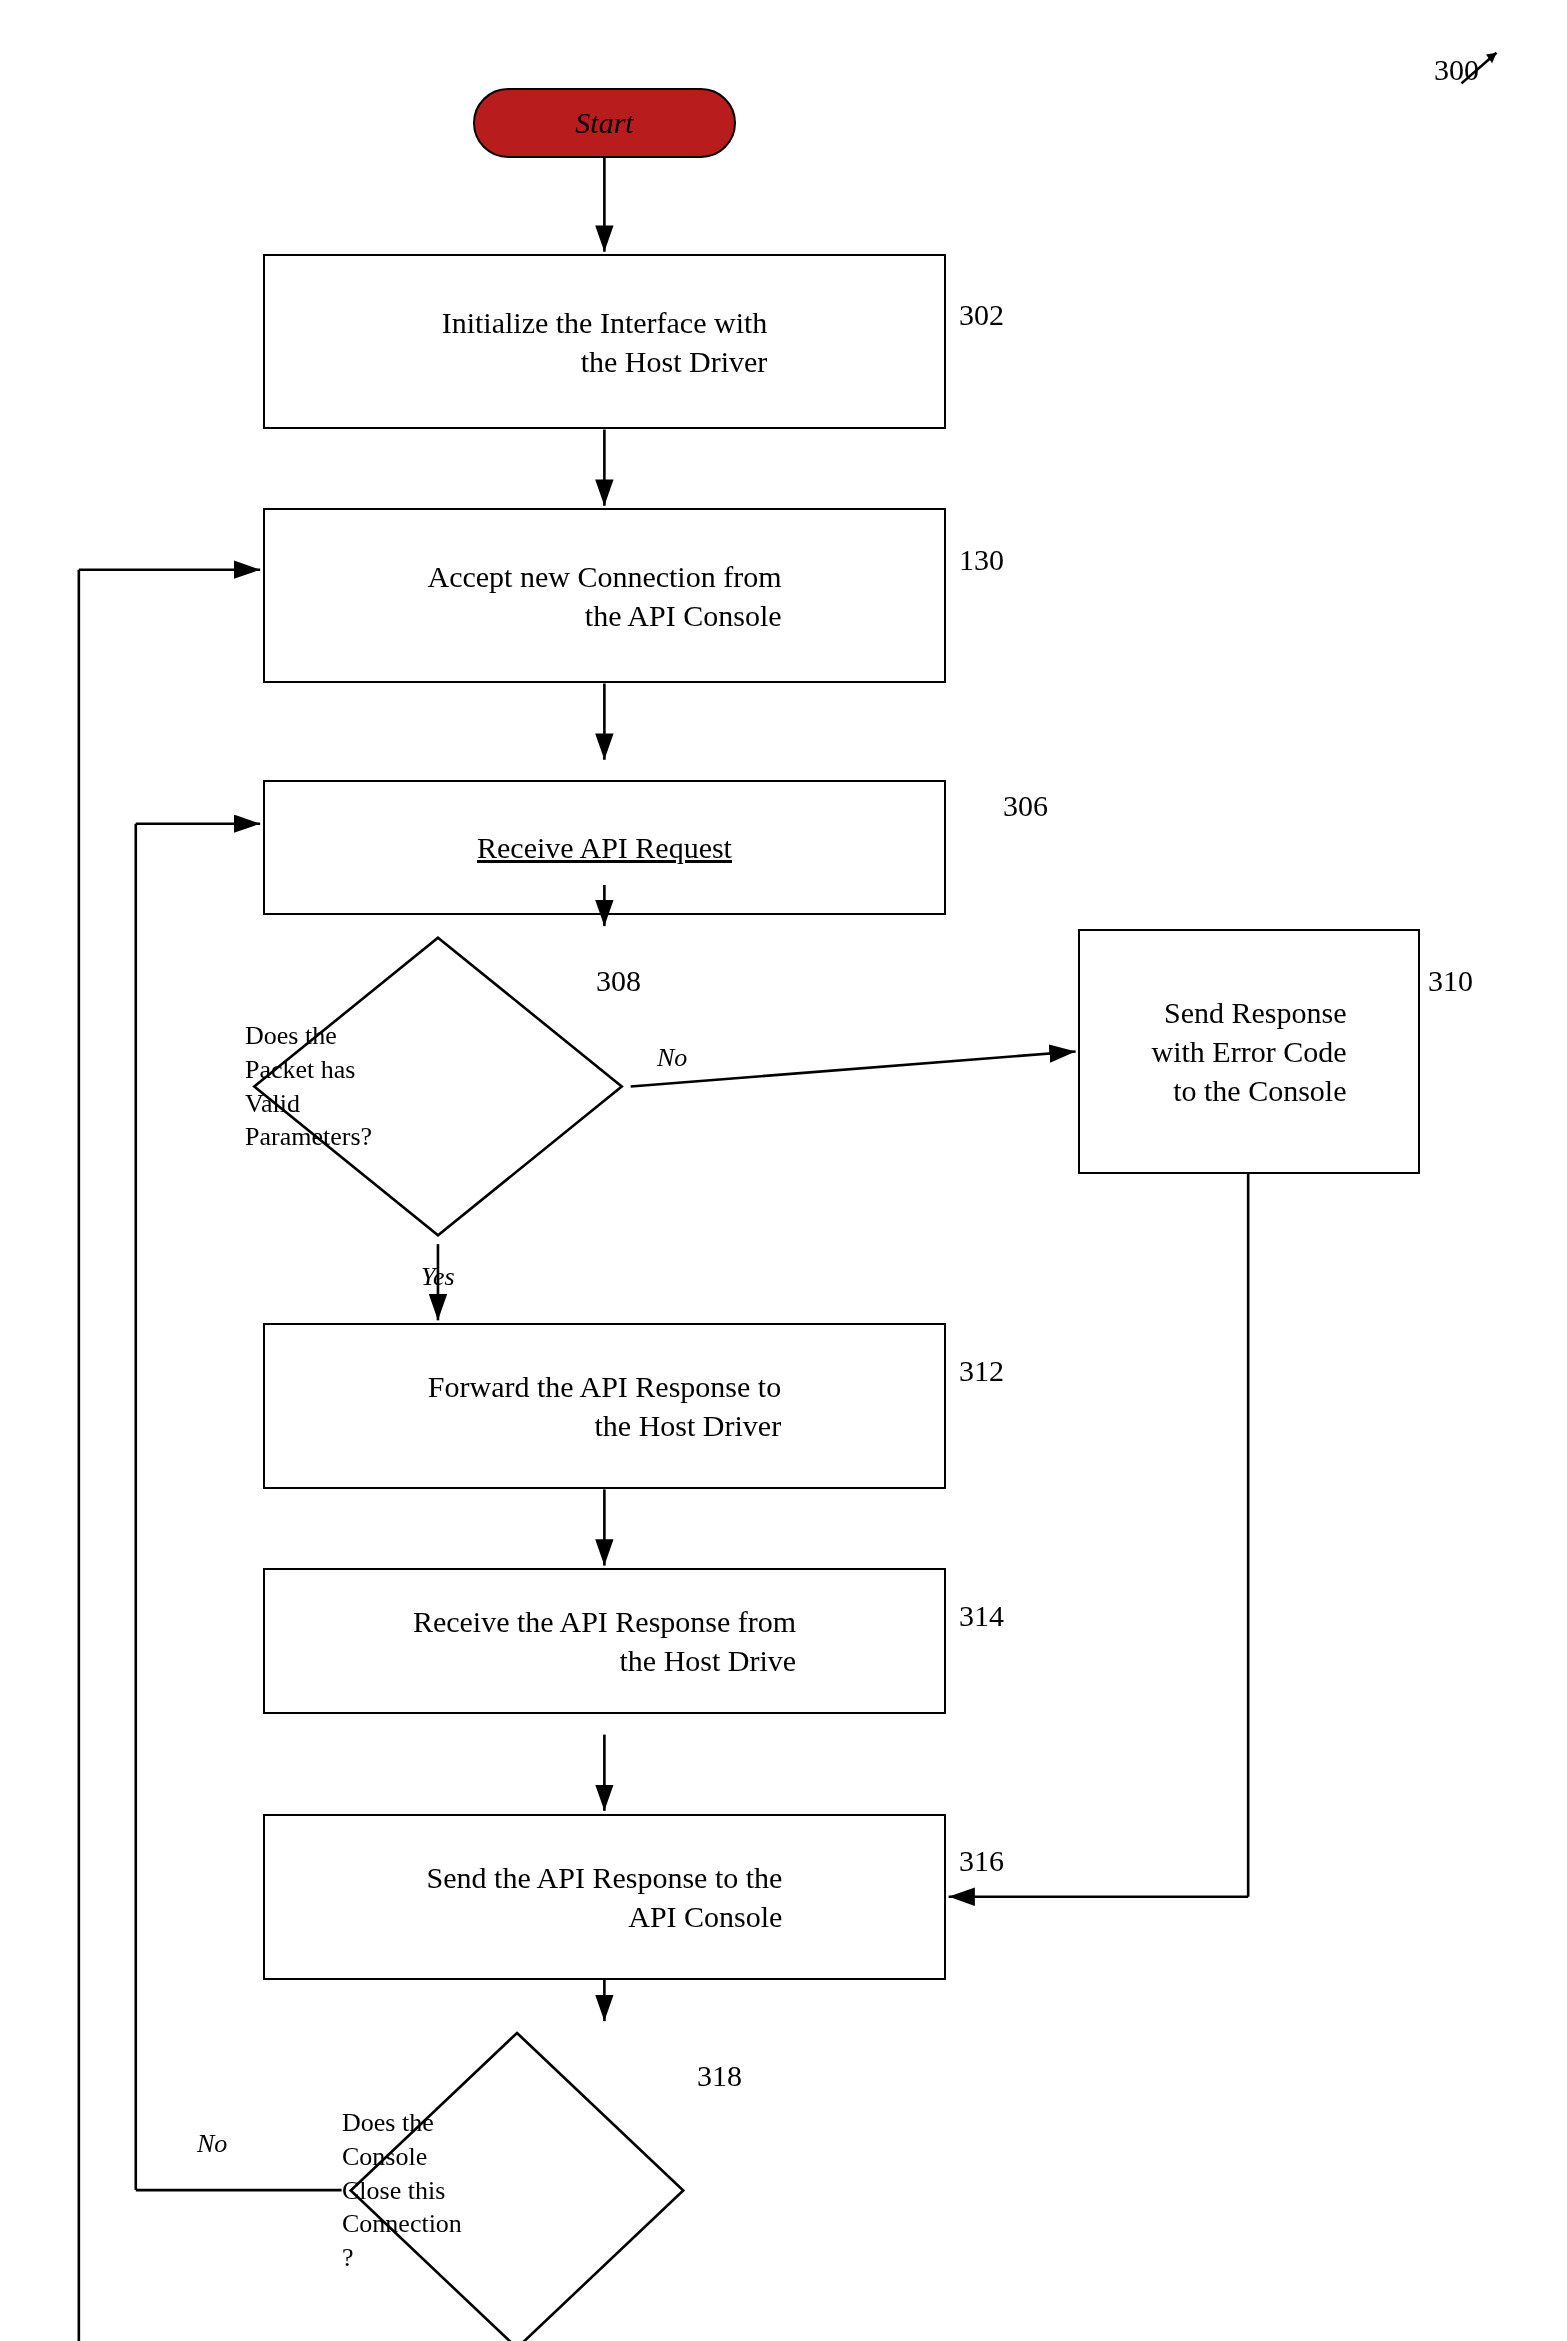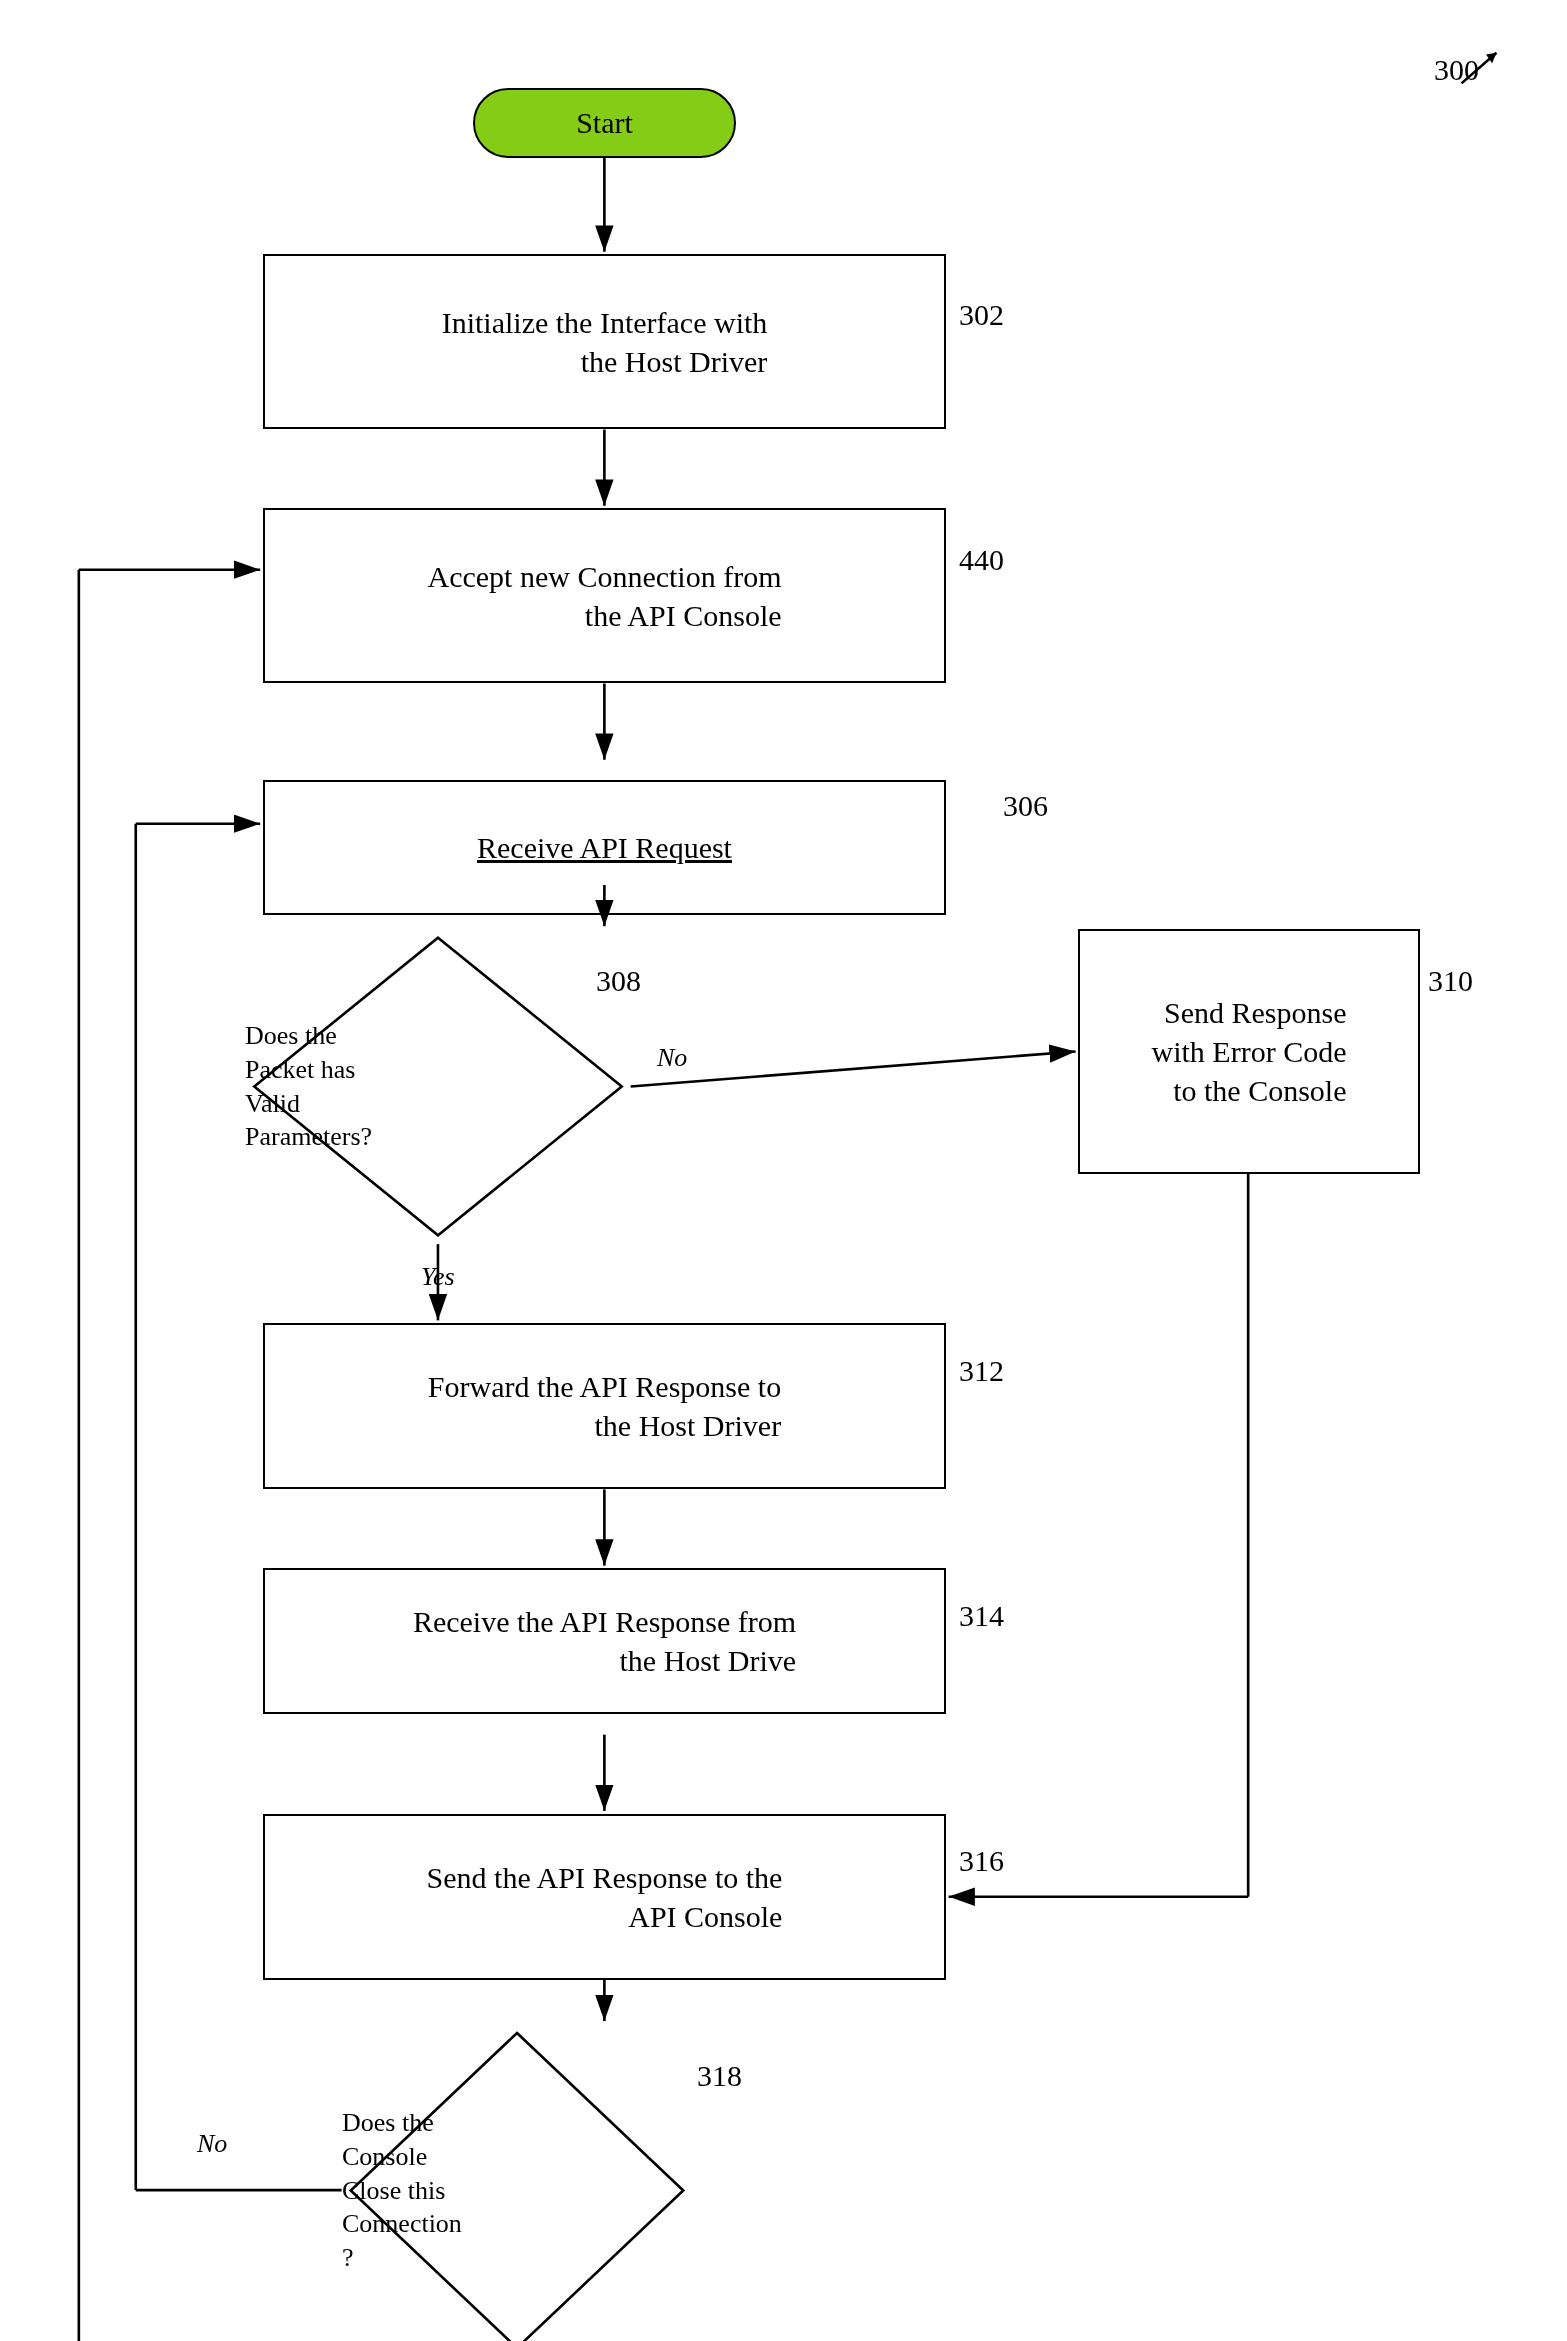--- a/index.html
+++ b/index.html
@@ -28,27 +28,28 @@
       justify-content: center;
       text-align: right;
       font-size: 30px;
       line-height: 1.3;
       padding: 8.8px 17.5px;
     }
 
     .fc-rounded {
       position: absolute;
       border: 2.6px solid #000;
-      background: #84cc16;
+      background: #b91c1c;
       border-radius: 44px;
       display: flex;
       align-items: center;
       justify-content: center;
       font-size: 30px;
       padding: 8.8px 26px;
+      font-style: italic;
     }
 
     .fc-diamond {
       position: absolute;
       display: flex;
       align-items: center;
       justify-content: center;
     }
 
     .fc-diamond svg {
@@ -100,21 +101,21 @@
   <div class="fc-rounded" style="left: 473px; top: 88px; width: 263px; height: 70px;">Start</div>
 
   <div class="fc-box" style="left: 263px; top: 254px; width: 683px; height: 175px;">
     <span>Initialize the Interface with<br>the Host Driver</span>
   </div>
   <div class="fc-ref" style="left: 959px; top: 298px;">302</div>
 
   <div class="fc-box" style="left: 263px; top: 508px; width: 683px; height: 175px;">
     <span>Accept new Connection from<br>the API Console</span>
   </div>
-  <div class="fc-ref" style="left: 959px; top: 543px;">440</div>
+  <div class="fc-ref" style="left: 959px; top: 543px;">130</div>
 
   <div class="fc-box" style="left: 263px; top: 780px; width: 683px; height: 135px; text-decoration: underline;">
     <span>Receive API Request</span>
   </div>
   <div class="fc-ref" style="left: 959px; top: 789px; margin-left: 44px;">306</div>
 
   <div class="fc-diamond" style="left: 245px; top: 929px; width: 386px; height: 315px;">
     <svg width="386" height="315" viewBox="0 0 440 360">
       <polygon points="220,10 430,180 220,350 10,180" fill="white" stroke="black" stroke-width="3"></polygon>
     </svg>

